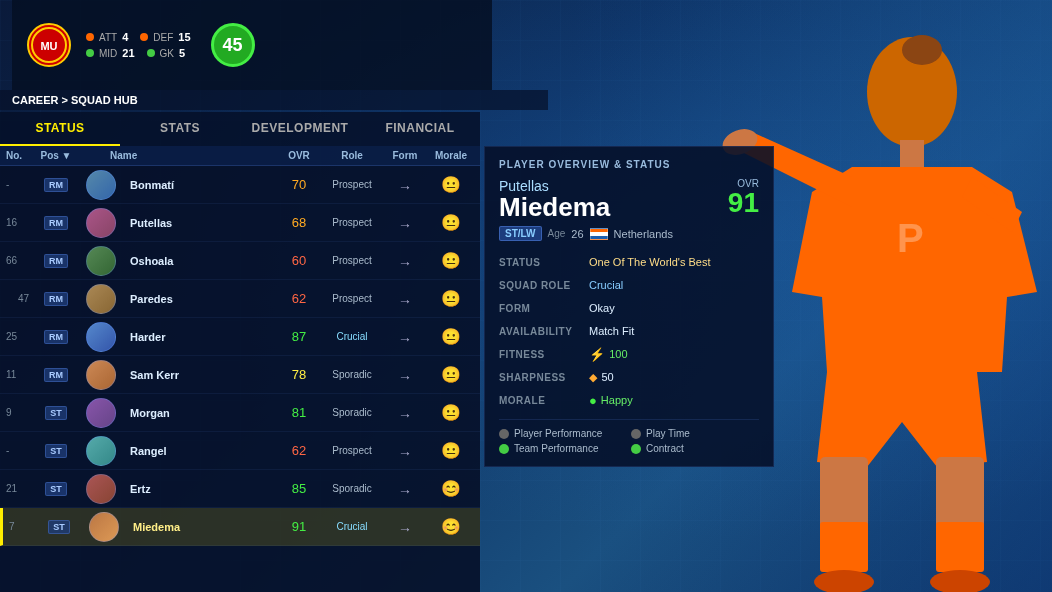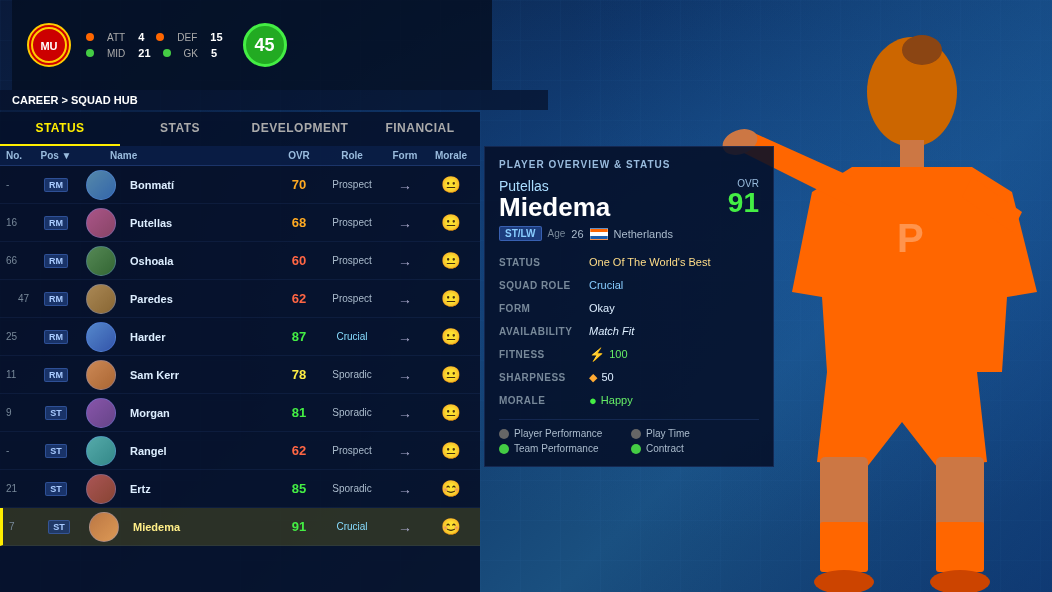--- a/index.html
+++ b/index.html
@@ -93,21 +93,21 @@
     }
     .stat-line {
       display: flex;
       gap: 12px;
       font-size: 11px;
       color: #ccc;
     }
     .stat-item {
       display: flex;
       align-items: center;
-      gap: 13px;
+      gap: 5px;
     }
     .dot {
       width: 8px;
       height: 8px;
       border-radius: 50%;
       display: inline-block;
     }
     .dot-orange { background: #ff6600; }
     .dot-green { background: #44cc44; }
     .stat-label { color: #aaa; font-size: 10px; }
@@ -226,21 +226,21 @@
       border: 1px solid rgba(100,150,255,0.3);
       display: flex;
       align-items: center;
       justify-content: center;
       font-size: 9px;
       color: #aaddff;
       overflow: hidden;
     }
 
     .ovr-val {
-      font-weight: bold;
+      font-weight: normal;
       font-size: 13px;
     }
 
     .role-text { font-size: 10px; color: #aabbcc; }
 
     .form-arrow {
       color: #aaaacc;
       font-size: 14px;
     }
     .morale-icon { font-size: 16px; }
@@ -764,21 +764,21 @@
       <div class="stat-row">
     <div class="stat-key">SQUAD ROLE</div>
     <div class="stat-value" style="color:#88ccff;">Crucial</div>
   </div>
       <div class="stat-row">
     <div class="stat-key">FORM</div>
     <div class="stat-value" style="color:#ddeeff;">Okay</div>
   </div>
       <div class="stat-row">
     <div class="stat-key">AVAILABILITY</div>
-    <div class="stat-value" style="color:#ddeeff;font-style:italic;">Match Fit</div>
+    <div class="stat-value" style="color:#ddeeff;">Match Fit</div>
   </div>
       <div class="stat-row">
     <div class="stat-key">FITNESS</div>
     <div class="stat-value" style="color:#66ee66;"><span class="lightning">⚡</span>100</div>
   </div>
       <div class="stat-row">
     <div class="stat-key">SHARPNESS</div>
     <div class="stat-value" style="color:#ddeeff;"><span class="diamond">◆</span>50</div>
   </div>
       <div class="stat-row">

